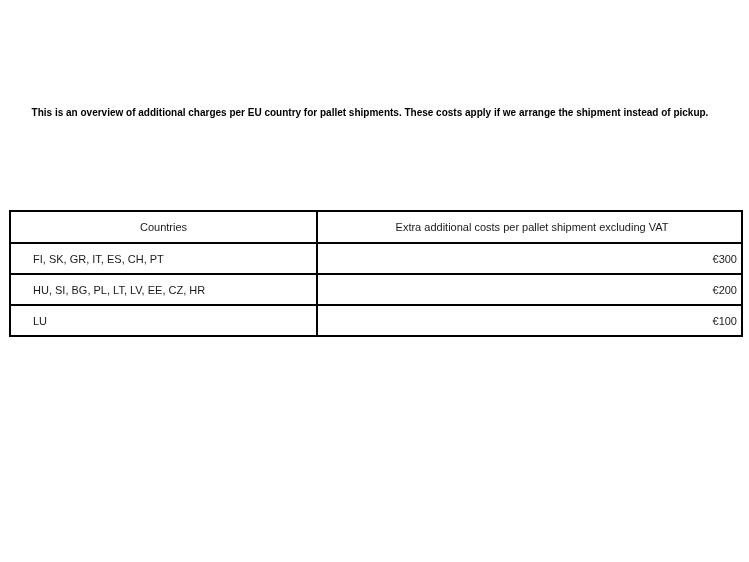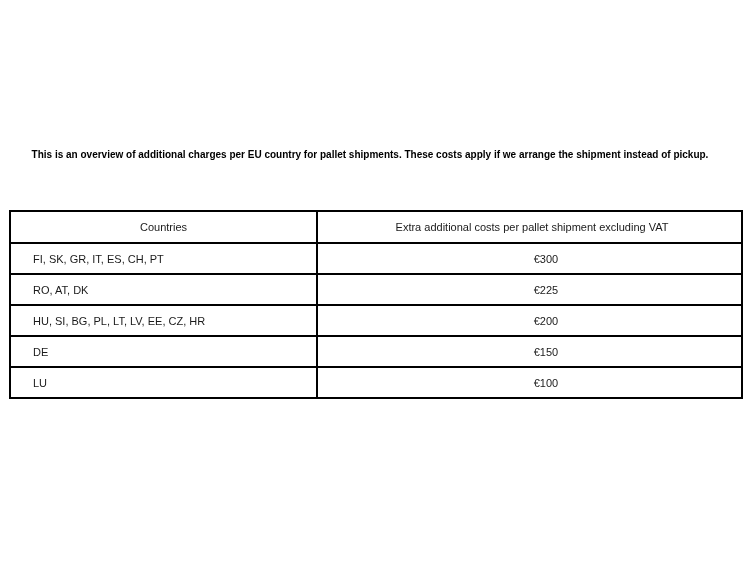--- a/index.html
+++ b/index.html
@@ -19,21 +19,20 @@
     position: absolute;
     top: 107px;
     left: 0;
     right: 9px;
     text-align: center;
     font-family: "Liberation Sans", sans-serif;
     font-size: 10px;
     font-weight: bold;
     color: #000000;
     letter-spacing: 0px;
-    margin-top: 42px;
   }
   table.charges {
     position: absolute;
     left: 9px;
     top: 210px;
     width: 732px;
     border-collapse: collapse;
     table-layout: fixed;
   }
   table.charges col.c1 { width: 307px; }
@@ -58,21 +57,21 @@
   }
   th.h-costs {
     text-align: center;
     padding: 0 2px 0 7px;
   }
   td.cell-countries {
     text-align: left;
     padding: 0 4px 0 22px;
   }
   td.cell-cost {
-    text-align: center;
+    text-align: right;
     padding: 0 4px 0 37px;
     border-radius: 13px;
   }
 </style>
 </head>
 <body>
 
 <div class="page">
 
   <div class="intro">This is an overview of additional charges per EU country for pallet shipments. These costs apply if we arrange the shipment instead of pickup.</div>
@@ -87,30 +86,22 @@
         <th class="h-countries">Countries</th>
         <th class="h-costs">Extra additional costs per pallet shipment excluding VAT</th>
       </tr>
     </thead>
     <tbody>
       <tr>
         <td class="cell-countries">FI, SK, GR, IT, ES, CH, PT</td>
         <td class="cell-cost">€300</td>
       </tr>
       <tr>
-        <td class="cell-countries">RO, AT, DK</td>
-        <td class="cell-cost">€225</td>
-      </tr>
-      <tr>
         <td class="cell-countries">HU, SI, BG, PL, LT, LV, EE, CZ, HR</td>
         <td class="cell-cost">€200</td>
-      </tr>
-      <tr>
-        <td class="cell-countries">DE</td>
-        <td class="cell-cost">€150</td>
       </tr>
       <tr>
         <td class="cell-countries">LU</td>
         <td class="cell-cost">€100</td>
       </tr>
     </tbody>
   </table>
 
 </div>
 

